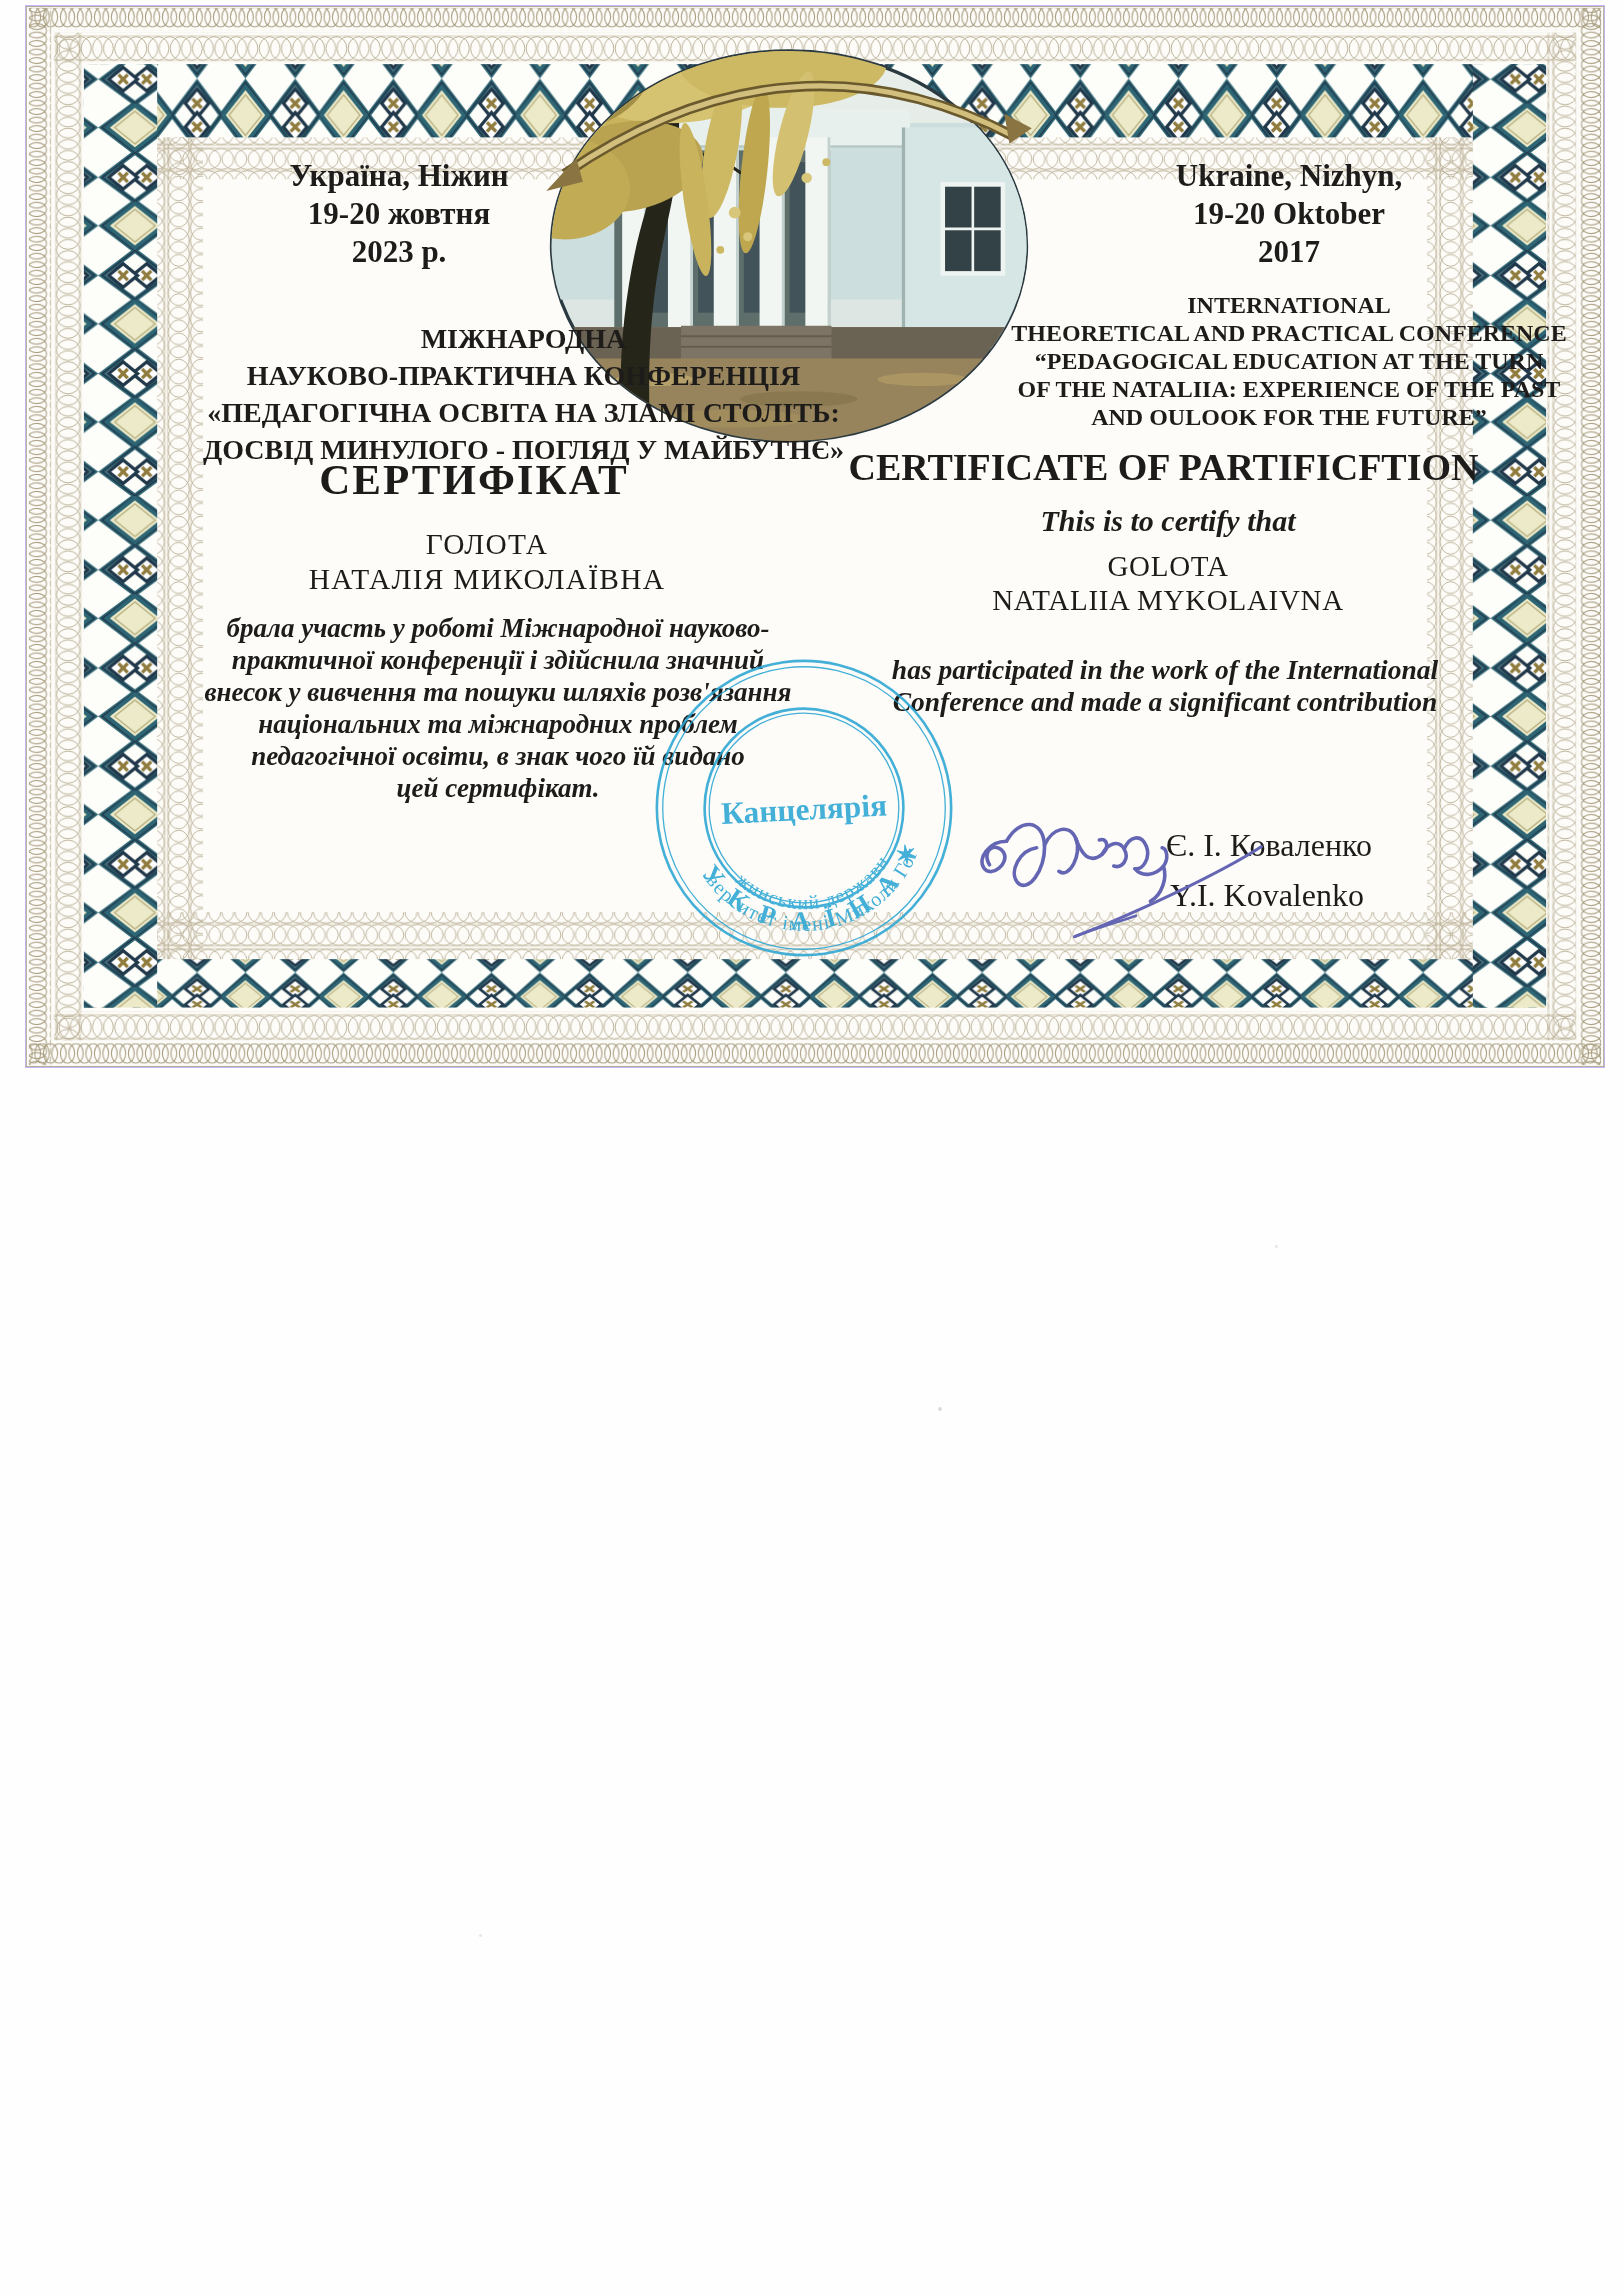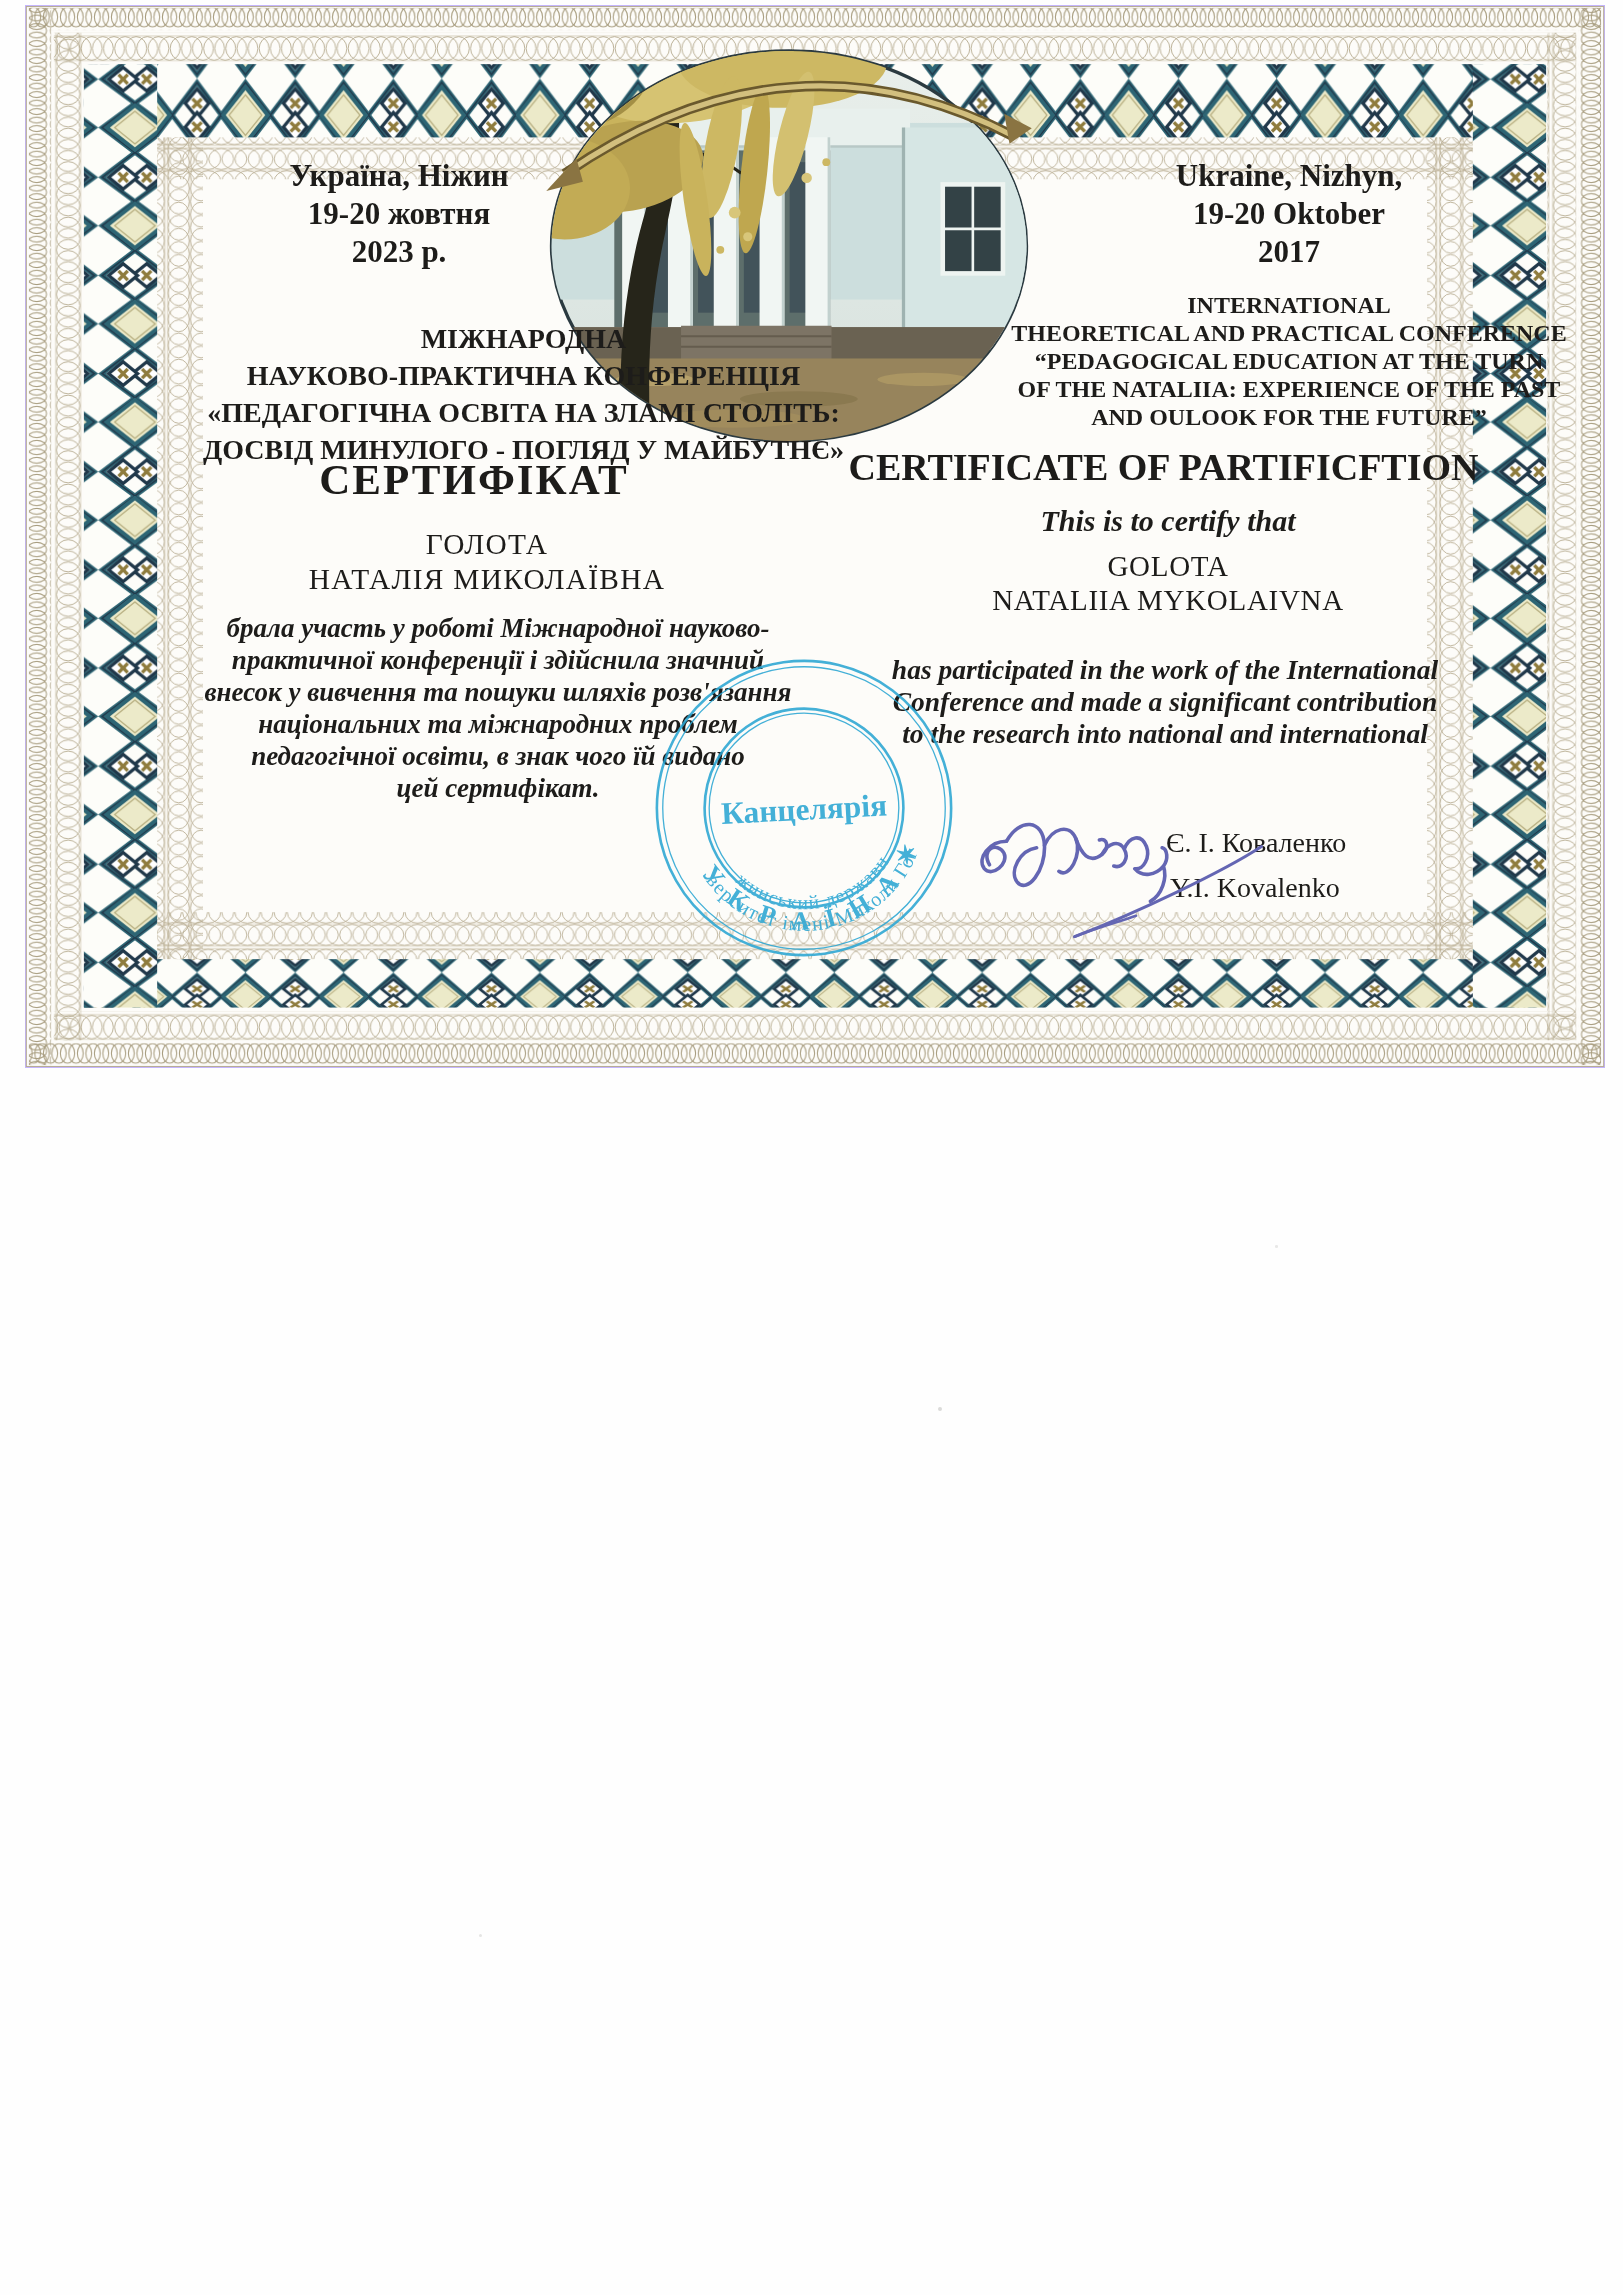--- a/index.html
+++ b/index.html
@@ -19,21 +19,21 @@
   .role{left:261px;top:844px;width:589px;font-size:27.5px;line-height:35px;}
   .role div{margin-bottom:7.2px;}
 
   
   .en-date{left:1058px;top:152px;width:412px;font-size:31px;font-weight:700;line-height:38px;}
   .en-title{left:955px;top:286px;width:618px;font-size:24px;font-weight:700;line-height:28px;}
   .en-heading{left:823px;top:440px;width:631px;font-size:38px;font-weight:700;letter-spacing:0px;}
   .certify{left:891px;top:499px;width:504px;font-size:30px;font-weight:700;font-style:italic;}
   .en-name{left:852px;top:544px;width:582px;font-size:29px;line-height:34px;letter-spacing:0.7px;}
   .en-body{left:839px;top:649px;width:602px;font-size:27.5px;font-weight:700;font-style:italic;line-height:32px;}
-  .sig-names{left:1141px;top:822px;width:366px;font-size:28px;}
+  .sig-names{left:1141px;top:822px;width:366px;font-size:32px;}
   .sig-names .n2{margin-top:13px;margin-left:3.9px;}
 
   .speck{position:absolute;border-radius:50%;background:#9a9a96;}
 </style>
 </head>
 <body>
 
 <div class="page">
  <div class="certificate">
 
@@ -261,21 +261,20 @@
   <div class="abs ctr certify">This is to certify that</div>
 
   <div class="abs ctr en-name">
     <div class="line">GOLOTA</div>
     <div class="line">NATALIIA MYKOLAIVNA</div>
   </div>
 
   <div class="abs ctr en-body">
     <div class="line">has participated in the work of the International</div>
     <div class="line">Conference and made a significant contribution</div>
-    <div class="line">to the research into national and international</div>
   </div>
 
   <div class="abs sig-names">
     <div class="line">Є. І. Коваленко</div>
     <div class="line n2">Y.I. Kovalenko</div>
   </div>
 
   <svg class="abs" style="left:609px;top:633px" width="340" height="340" viewBox="0 0 520 520" opacity="0.88">
     <g transform="rotate(-8 260 260)" fill="none" stroke="#2ba6d3">
       <circle cx="260" cy="260" r="225" stroke-width="4"></circle>

